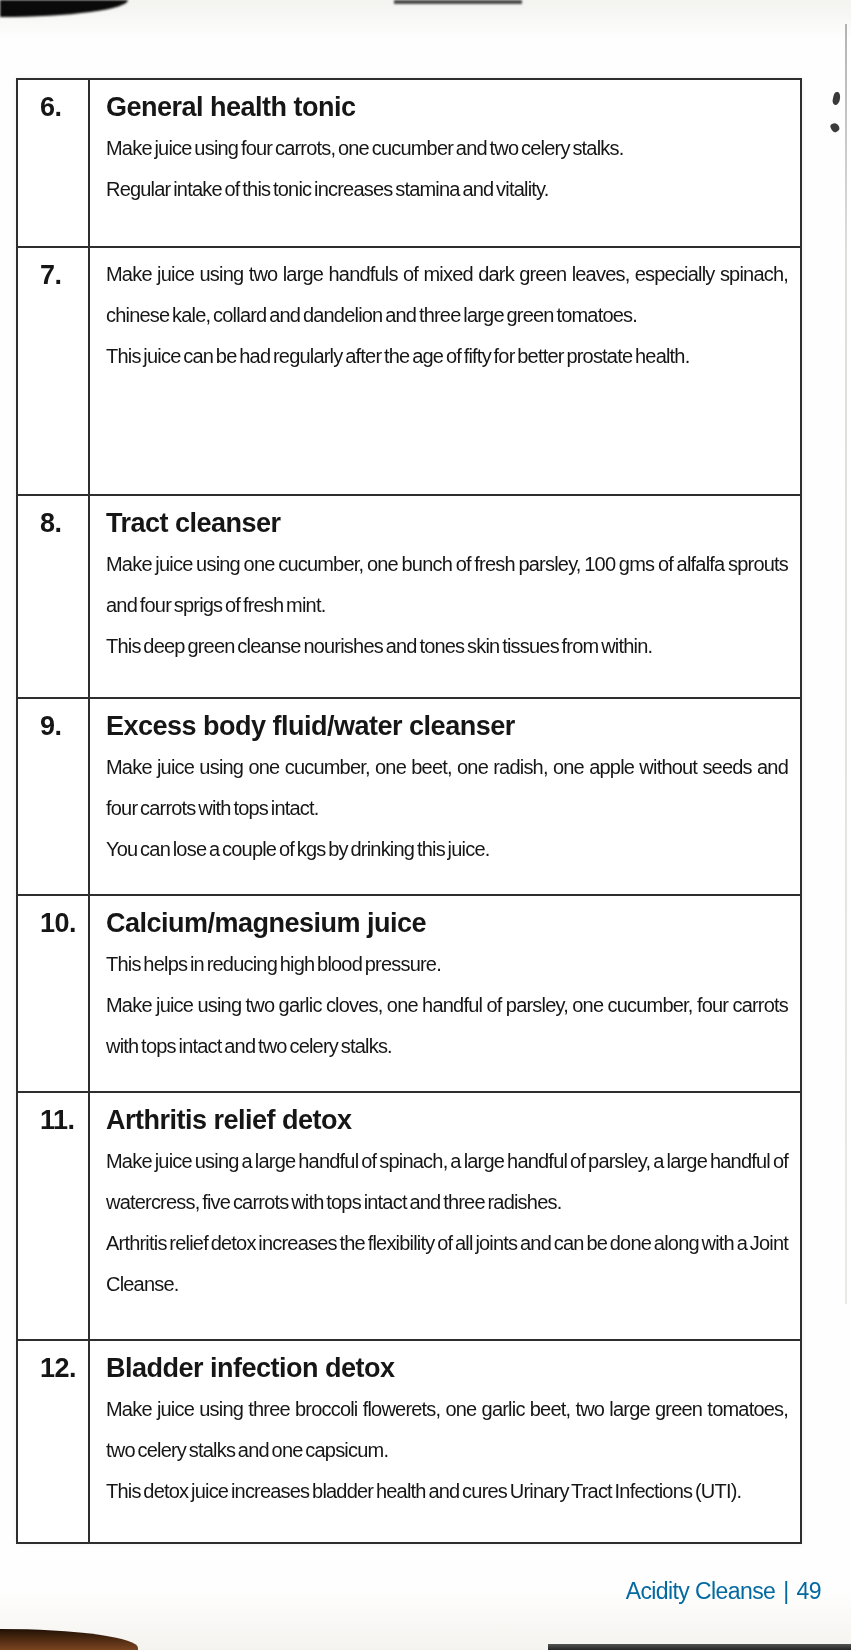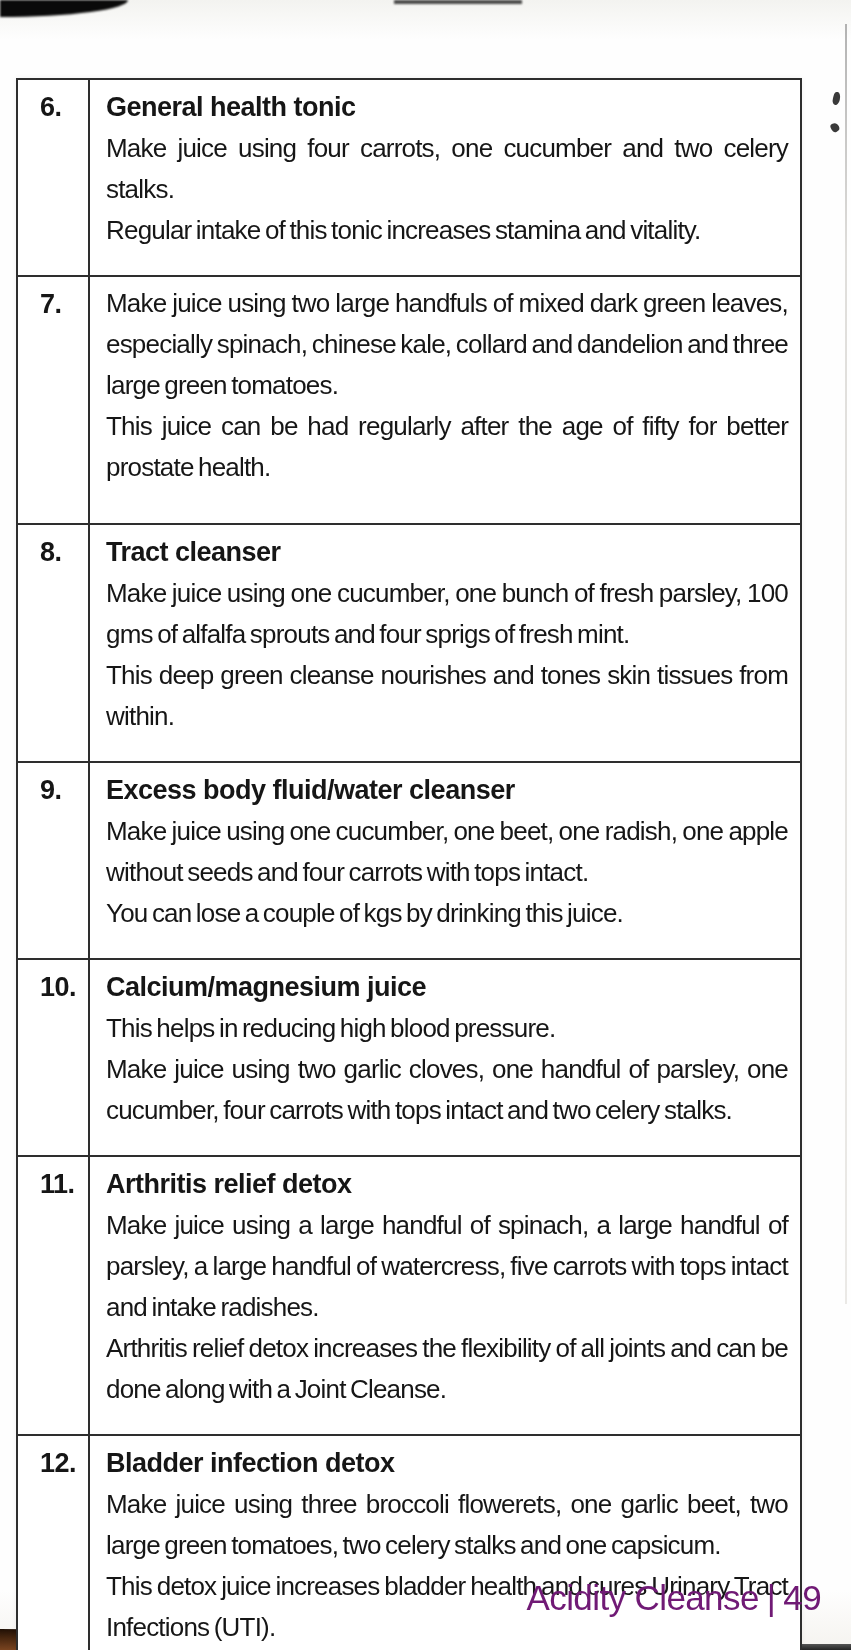--- a/index.html
+++ b/index.html
@@ -69,28 +69,28 @@
     padding:7px 0 0 22px;letter-spacing:-.5px;
   }
   .cell-body{
     flex:1;padding:6px 12px 24px 16px;
   }
   .title{
     font-weight:700;font-size:27px;line-height:42px;
     letter-spacing:-.5px;
   }
   .para{
-    font-size:26px;line-height:41px;
+    font-size:20px;line-height:41px;
     letter-spacing:-.8px;word-spacing:-2px;
     text-align:justify;
   }
   
   .footer{
     position:absolute;top:1578px;right:30px;
-    font-size:35px;letter-spacing:-.6px;color:#701a75;
+    font-size:23px;letter-spacing:-.6px;color:#0369a1;
     white-space:nowrap;
   }
   .footer .sep{padding:0 8px;}
 </style>
 </head>
 <body>
 
 <div class="artifact-top-left"></div>
 <div class="artifact-top-streak"></div>
 <div class="artifact-edge-line"></div>
@@ -152,21 +152,21 @@
           <div class="para">Make juice using two garlic cloves, one handful of parsley, one cucumber, four carrots with tops intact and two celery stalks.</div>
         </div>
     </div>
   </div>
 
   <div class="row">
     <div class="cell-num">11.</div>
     <div class="cell-body">
       <div class="title">Arthritis relief detox</div>
       <div>
-          <div class="para">Make juice using a large handful of spinach, a large handful of parsley, a large handful of watercress, five carrots with tops intact and intake radishes.</div>
+          <div class="para">Make juice using a large handful of spinach, a large handful of parsley, a large handful of watercress, five carrots with tops intact and three radishes.</div>
           <div class="para">Arthritis relief detox increases the flexibility of all joints and can be done along with a Joint Cleanse.</div>
         </div>
     </div>
   </div>
 
   <div class="row">
     <div class="cell-num">12.</div>
     <div class="cell-body">
       <div class="title">Bladder infection detox</div>
       <div>

